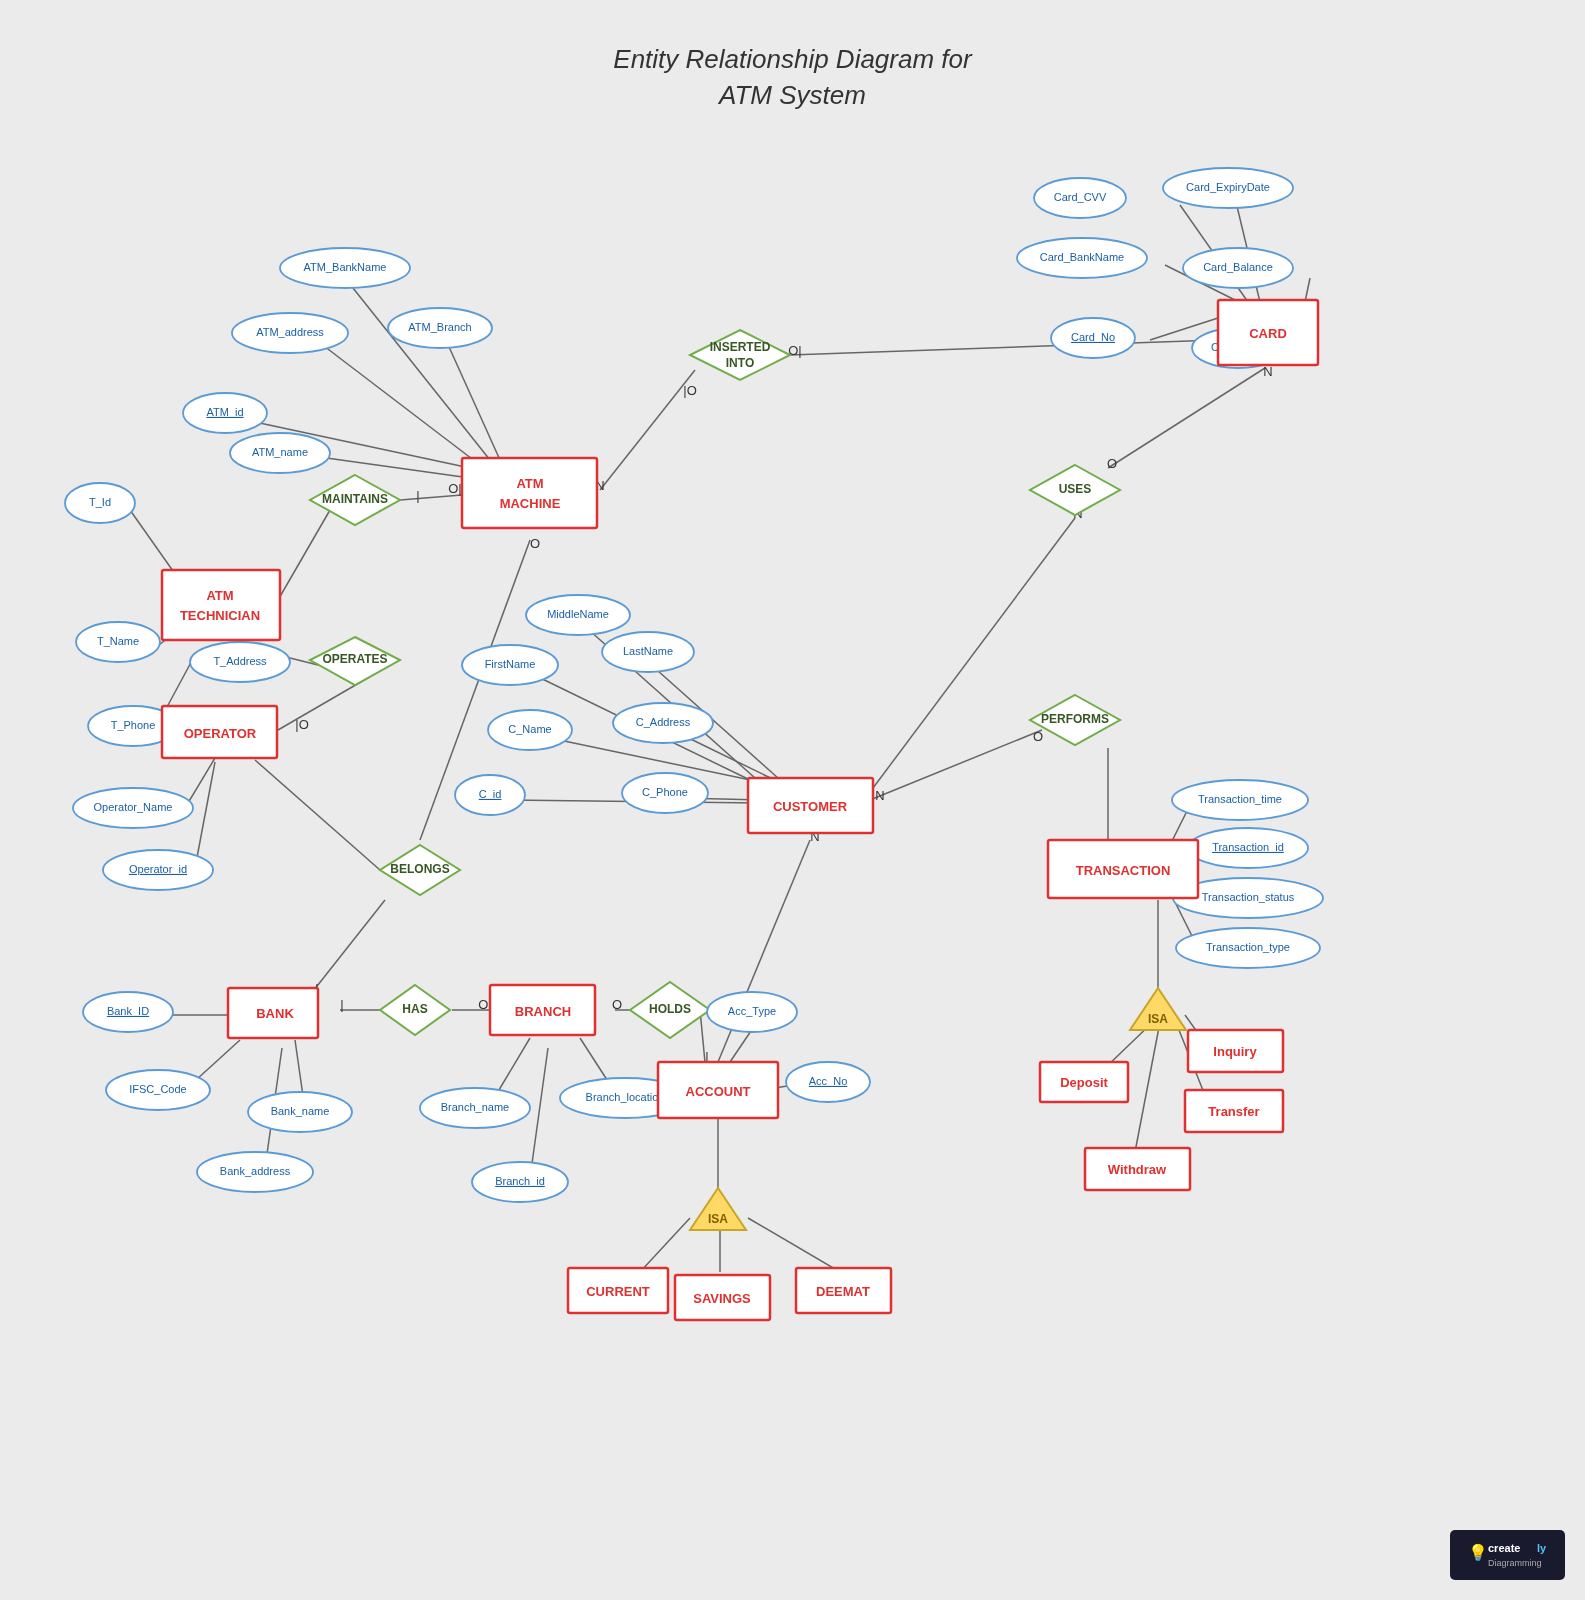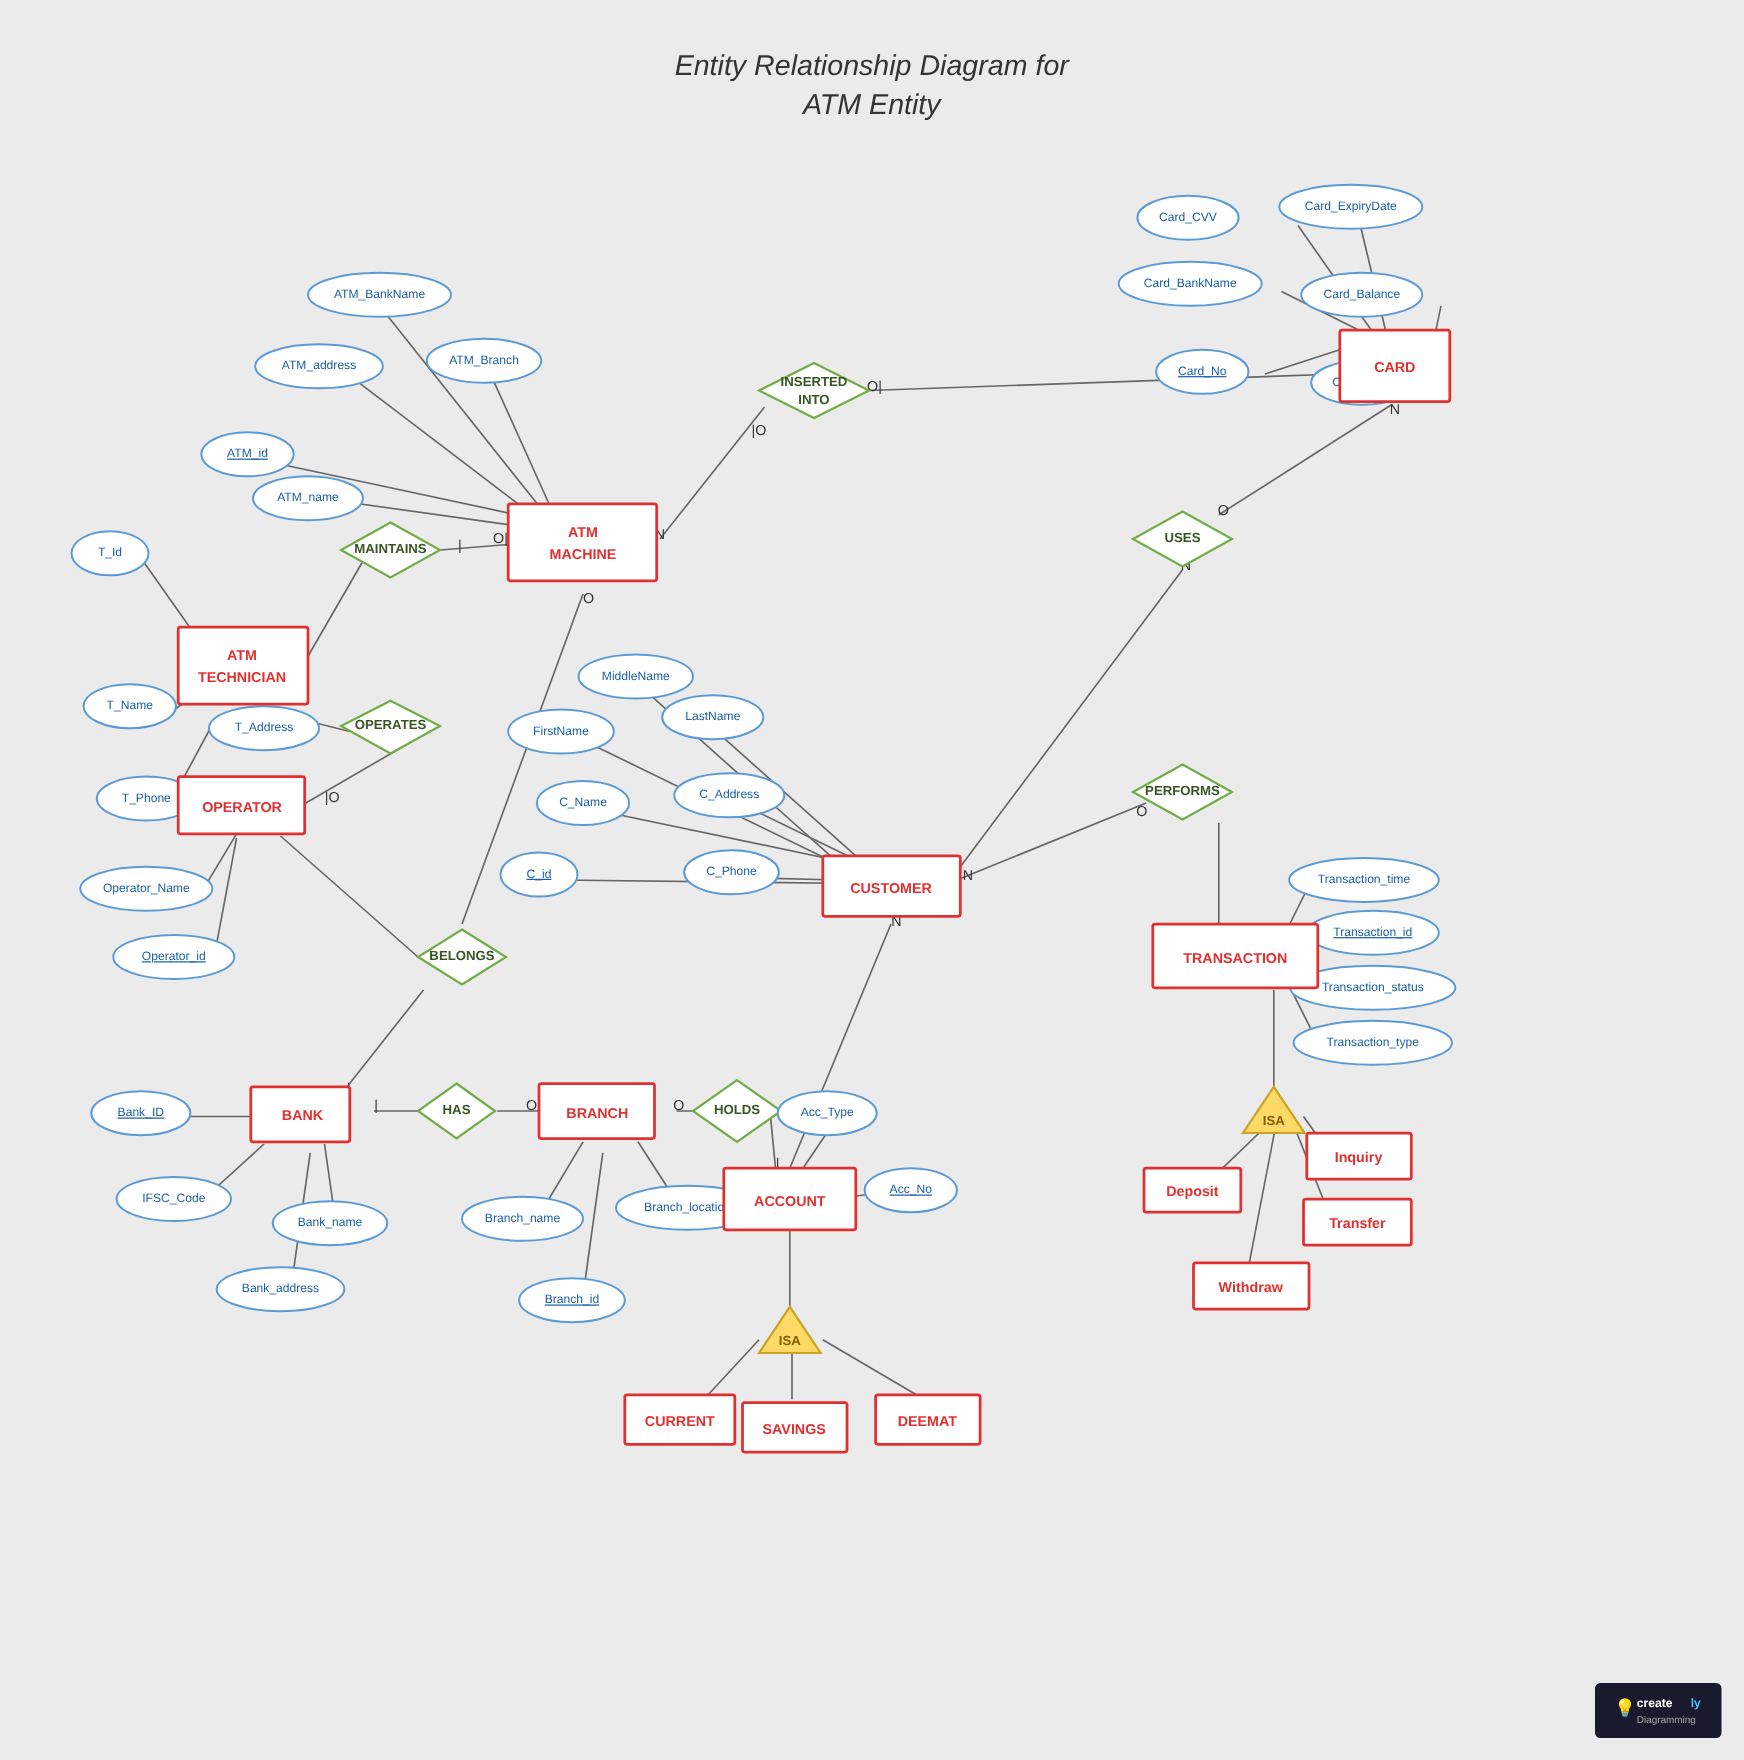--- a/index.html
+++ b/index.html
@@ -111,21 +111,21 @@
       text-anchor: middle;
       dominant-baseline: middle;
     }
   </style>
 </head>
 <body>
 
 <div id="diagram-container">
   <div class="title">
     <span>Entity Relationship Diagram for</span><br>
-    <span>ATM Entity</span>
+    <span>ATM System</span>
   </div>
 
   <svg id="erd">
 
     <line class="conn-line" x1="345" y1="278" x2="490" y2="460"></line>
 
     <line class="conn-line" x1="320" y1="343" x2="480" y2="465"></line>
 
     <line class="conn-line" x1="445" y1="338" x2="500" y2="460"></line>
 

